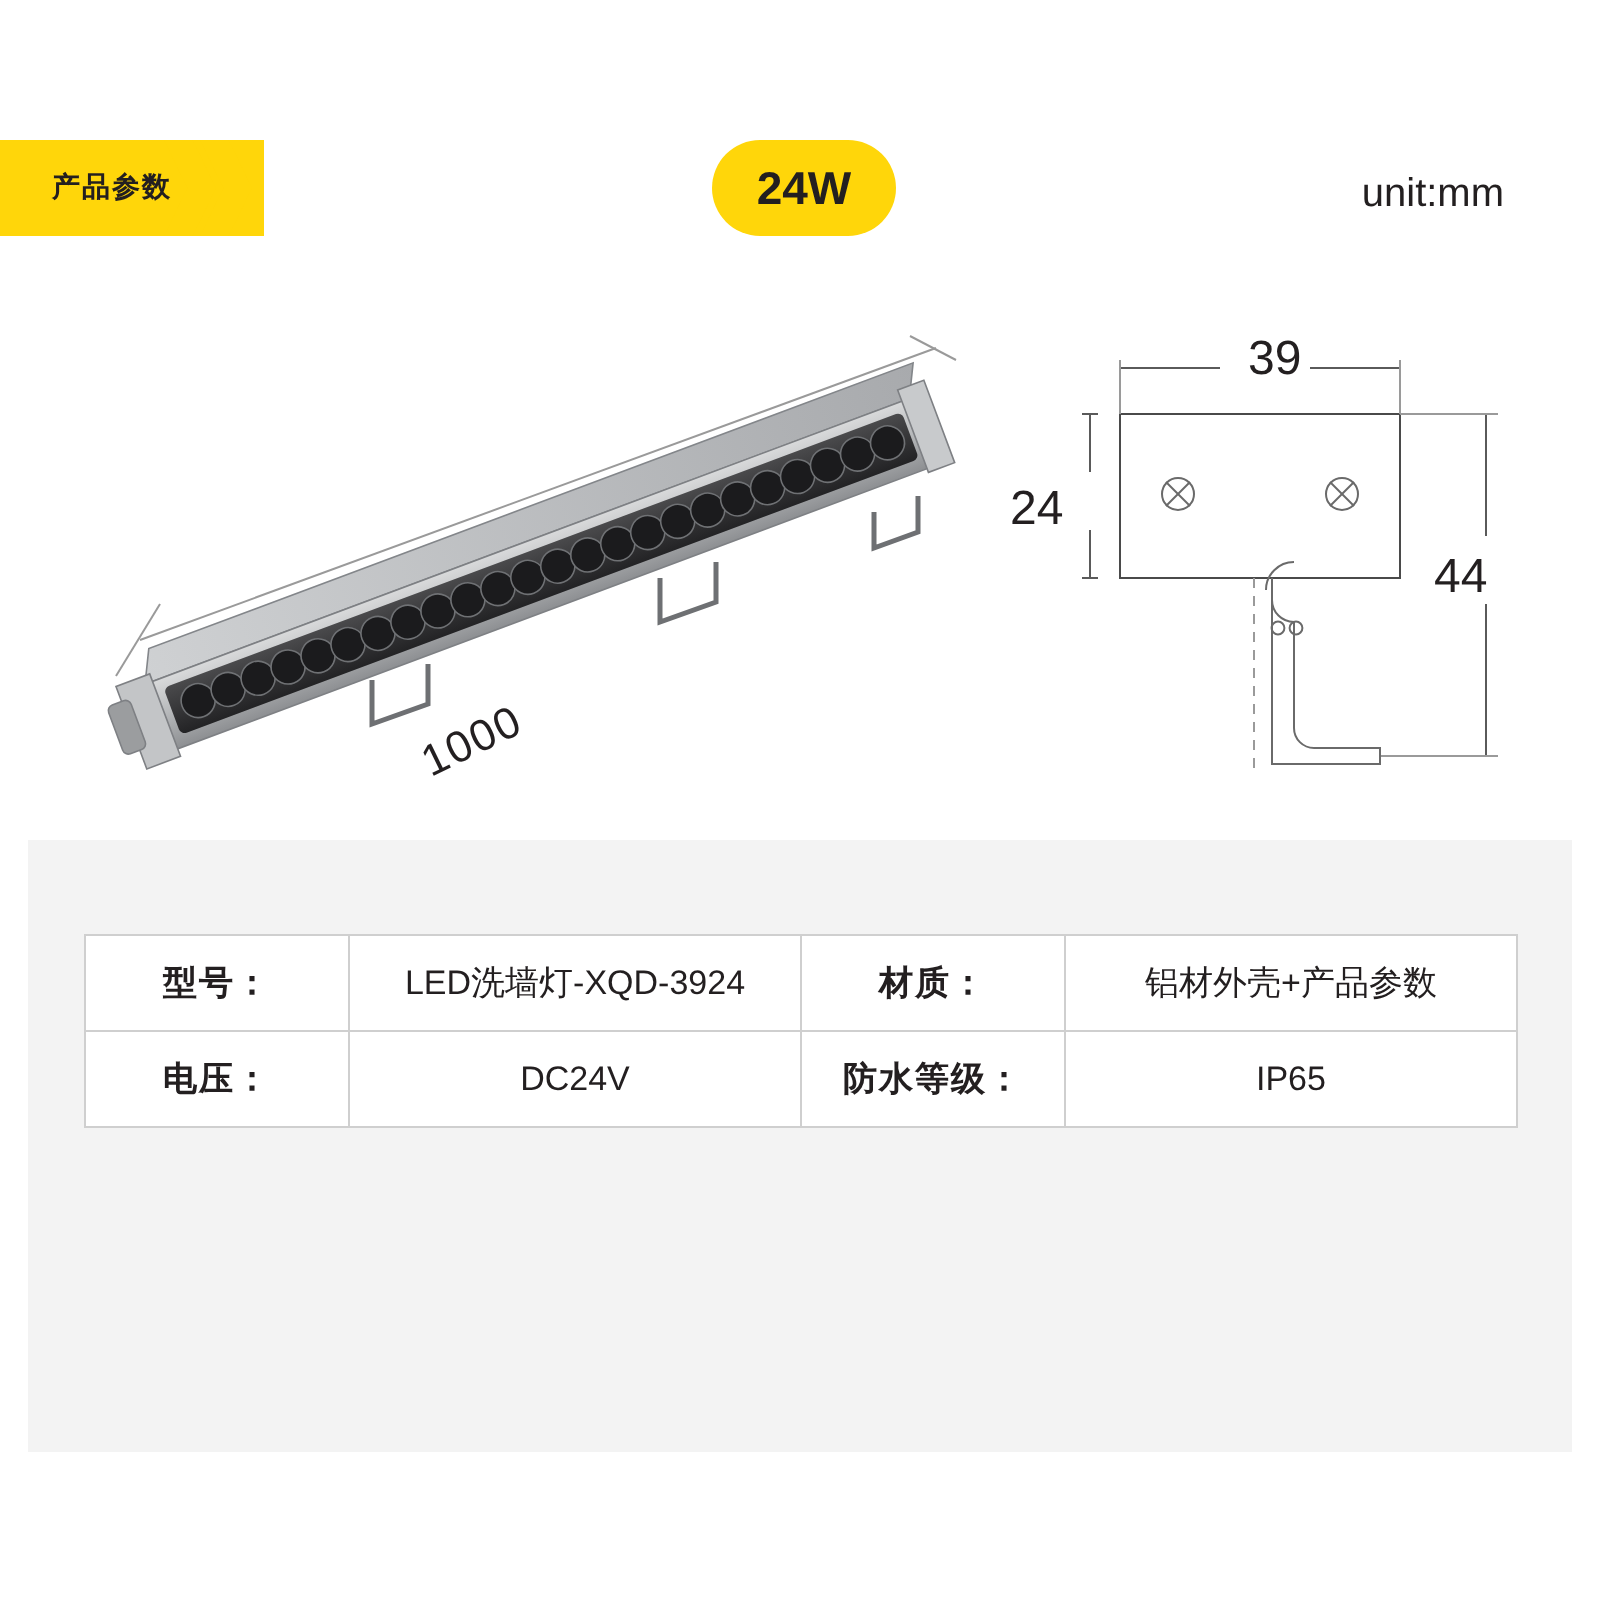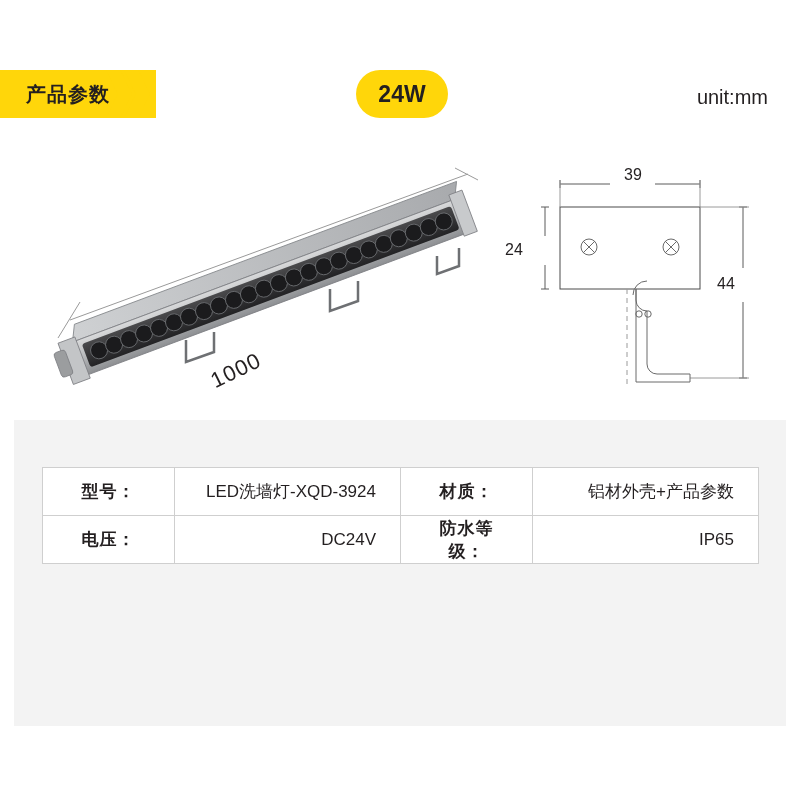--- a/index.html
+++ b/index.html
@@ -29,21 +29,21 @@
     position: relative;
     height: 48px;
     background: #ffd60a;
     display: flex;
     align-items: center;
     padding-left: 26px;
     padding-right: 46px;
     box-sizing: border-box;
   }
   .banner-cn {
-    font-size: 20px;
+    font-size: 14px;
     font-weight: bold;
     letter-spacing: 1px;
     color: #231f20;
     white-space: nowrap;
   }
   .banner-en {
     font-size: 15px;
     color: #231f20;
     margin-left: 8px;
     letter-spacing: .3px;
@@ -75,21 +75,21 @@
     border-radius: 24px;
     display: flex;
     align-items: center;
     justify-content: center;
     font-size: 23px;
     font-weight: bold;
     color: #231f20;
   }
   .unit {
     position: absolute;
-    right: 32px;
+    right: 48px;
     top: 86px;
     font-size: 20px;
     color: #231f20;
   }
 
   
   .product-area {
     position: absolute;
     left: 0;
     top: 150px;
@@ -110,21 +110,21 @@
   
   .dim-area {
     position: absolute;
     left: 505px;
     top: 150px;
     width: 290px;
     height: 260px;
   }
   .dim-text {
     position: absolute;
-    font-size: 16px;
+    font-size: 24px;
     color: #231f20;
   }
   .d39 { left: 119px; top: 16px; }
   .d24 { left: 0; top: 91px; }
   .d65 { left: 212px; top: 125px; }
 
   
   .spec-wrap {
     position: absolute;
     left: 14px;
@@ -139,34 +139,34 @@
     top: 47px;
     width: 716px;
     border-collapse: collapse;
     background: #ffffff;
     table-layout: fixed;
   }
   table.spec td {
     border: 1px solid #cfcfcf;
     height: 48px;
     font-size: 17px;
-    padding: 0 24px;
+    padding: 0 10px;
     box-sizing: border-box;
     color: #231f20;
   }
   td.k {
     font-weight: bold;
     text-align: center;
     width: 132px;
     font-size: 18px;
     letter-spacing: 1px;
   }
   td.v {
     width: 226px;
-    text-align: right;
+    text-align: center;
     padding-left: 14px;
   }
 </style>
 </head>
 <body>
 
 <div class="header">
   <div class="banner">
     <span class="banner-cn">产品参数</span>
     <span class="chev c1"></span>

